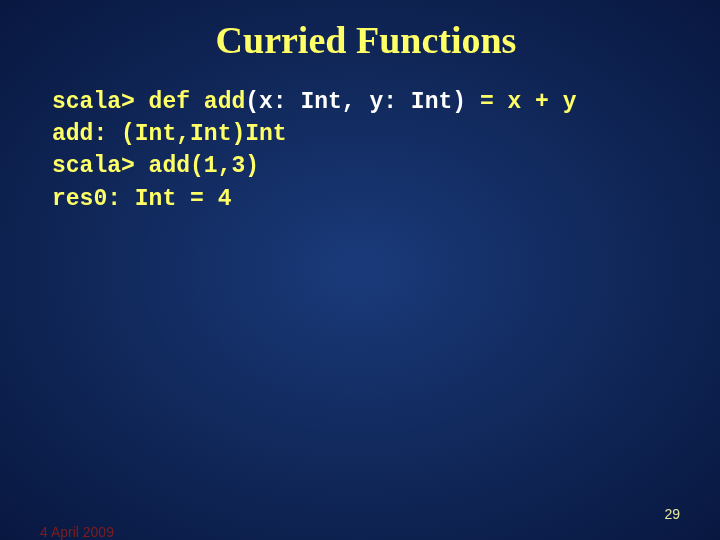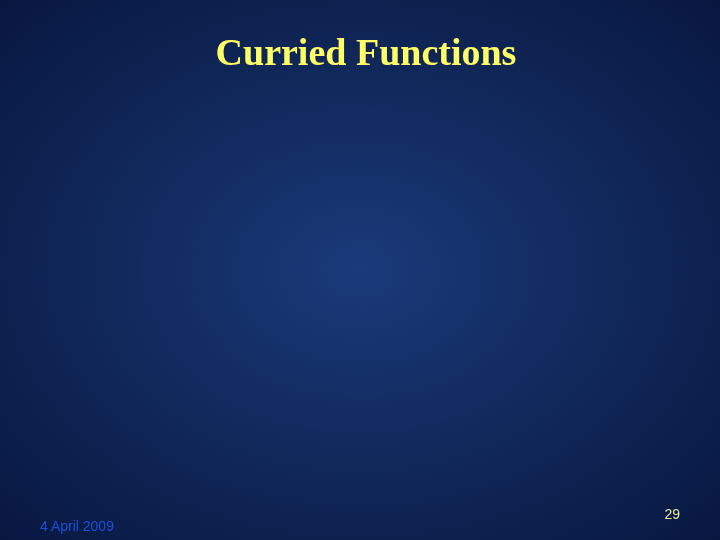--- a/index.html
+++ b/index.html
@@ -12,21 +12,21 @@
   body {
     background: radial-gradient(ellipse at center, #1a3a7a 0%, #0f2555 60%, #081740 100%);
     font-family: Georgia, 'Times New Roman', serif;
     color: #ffff66;
     position: relative;
   }
   .slide {
     width: 720px;
     height: 540px;
     box-sizing: border-box;
-    padding: 30px 40px 0 52px;
+    padding: 18px 40px 0 52px;
   }
   .title {
     text-align: center;
     font-size: 38px;
     font-weight: bold;
     color: #ffff66;
     margin-bottom: 24px;
     font-family: 'Times New Roman', Times, serif;
   }
   .code-block {
@@ -35,38 +35,42 @@
     font-weight: bold;
     line-height: 1.4;
     color: #ffff66;
     white-space: pre;
     margin-bottom: 28px;
   }
   .white { color: #ffffff; }
   .footer-left {
     position: absolute;
     left: 40px;
-    bottom: 6px;
+    bottom: 0;
     font-size: 14px;
-    color: #1d4ed8;
+    color: #7f1d1d;
     font-family: Arial, sans-serif;
   }
   .footer-right {
     position: absolute;
     right: 40px;
     bottom: 18px;
     font-size: 14px;
     color: #e8e8a0;
     font-family: Liberation Sans, sans-serif;
   }
 </style>
 </head>
 <body>
 
 <div class="slide">
   <div class="title">Curried Functions</div>
 
+  <div class="code-block"><span>scala&gt; def add</span><span class="white">(x: Int, y: Int)</span><span> = x + y</span>
+<span>add: (Int,Int)Int</span>
+<span>scala&gt; add(1,3)</span>
+<span>res0: Int = 4</span></div>
 
 
 </div>
 
 <div class="footer-left">4 April 2009</div>
 <div class="footer-right">29</div>
 
 </body></html>

